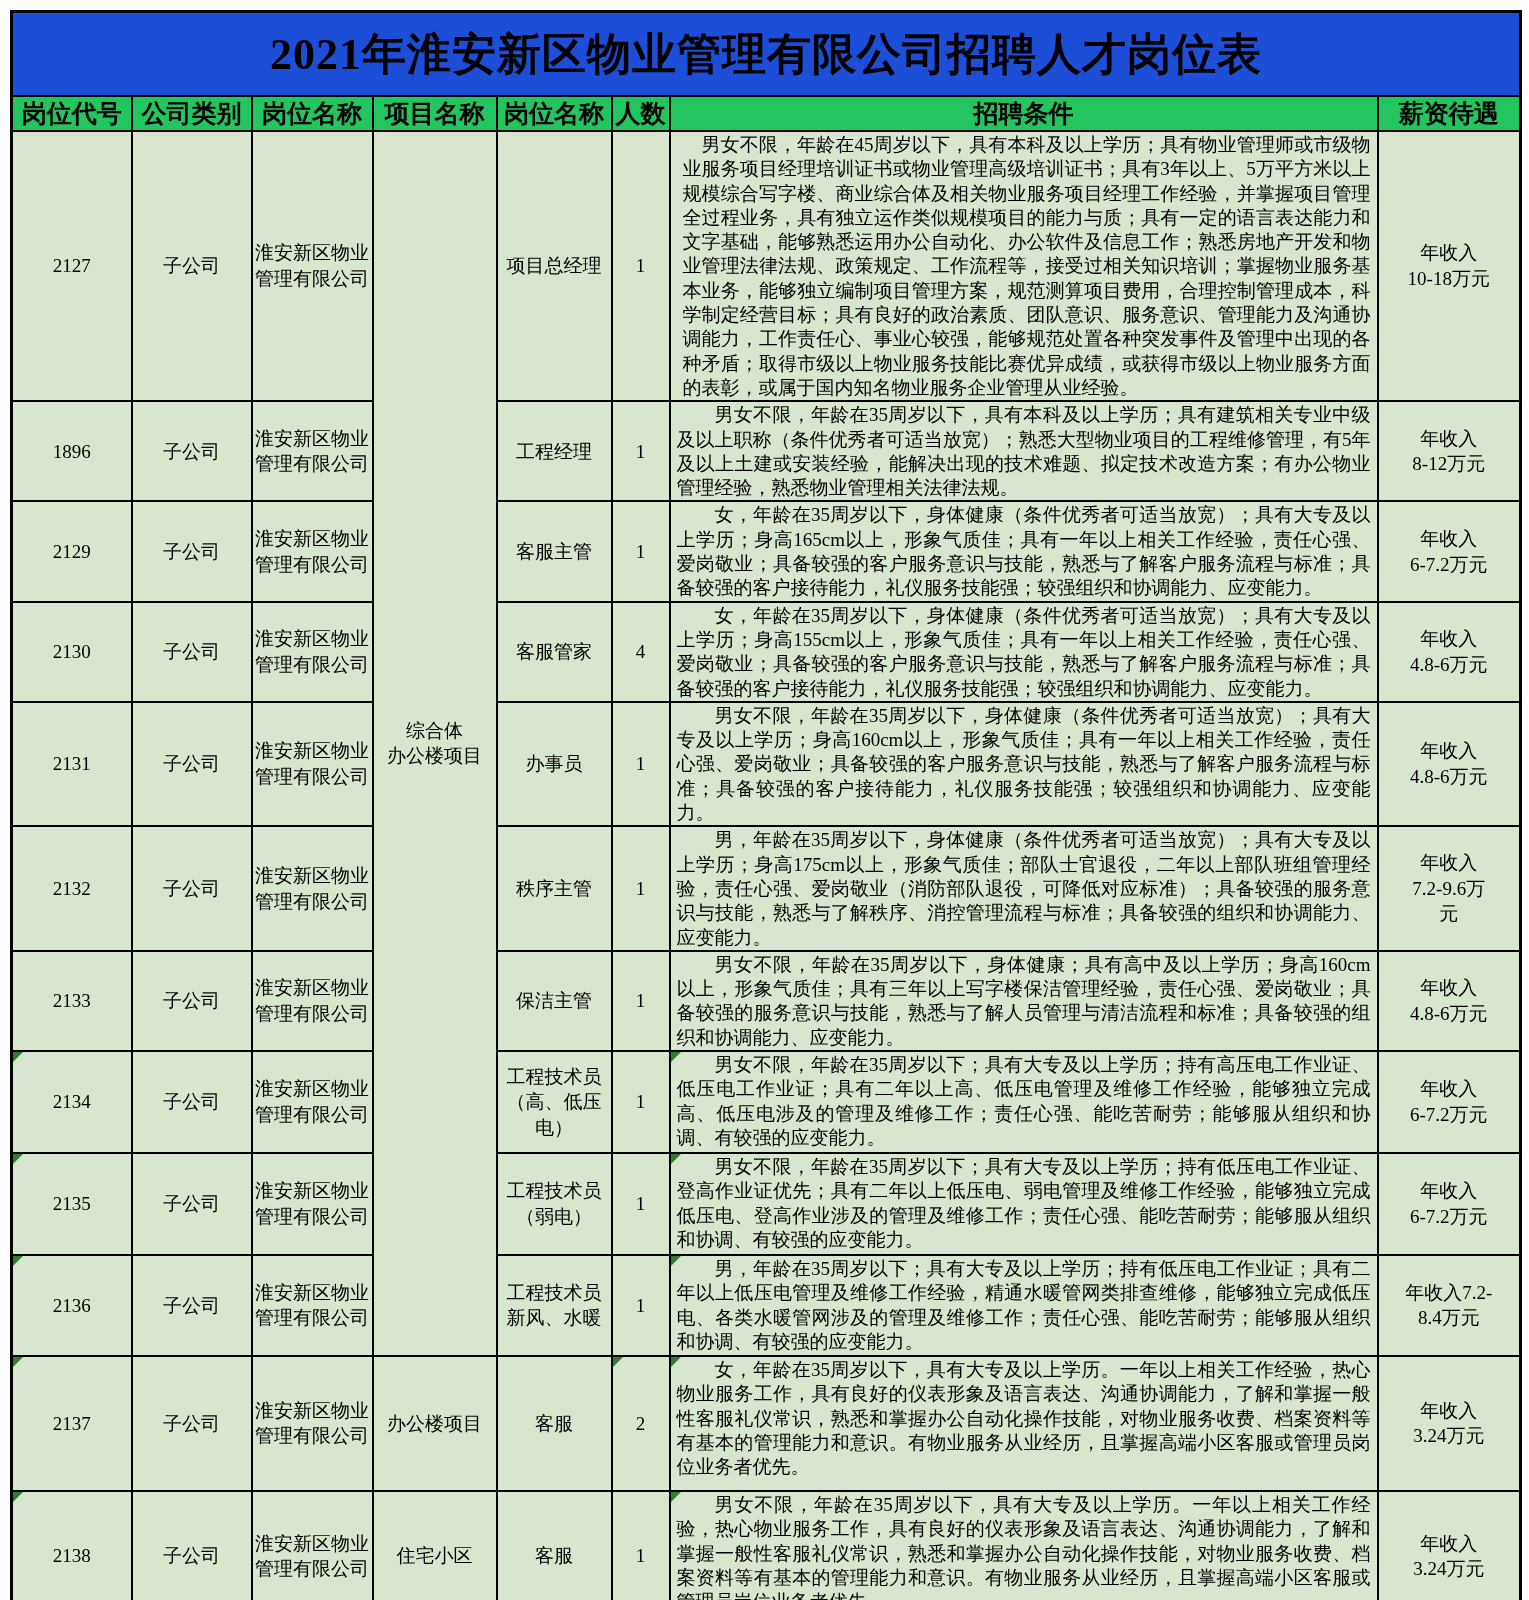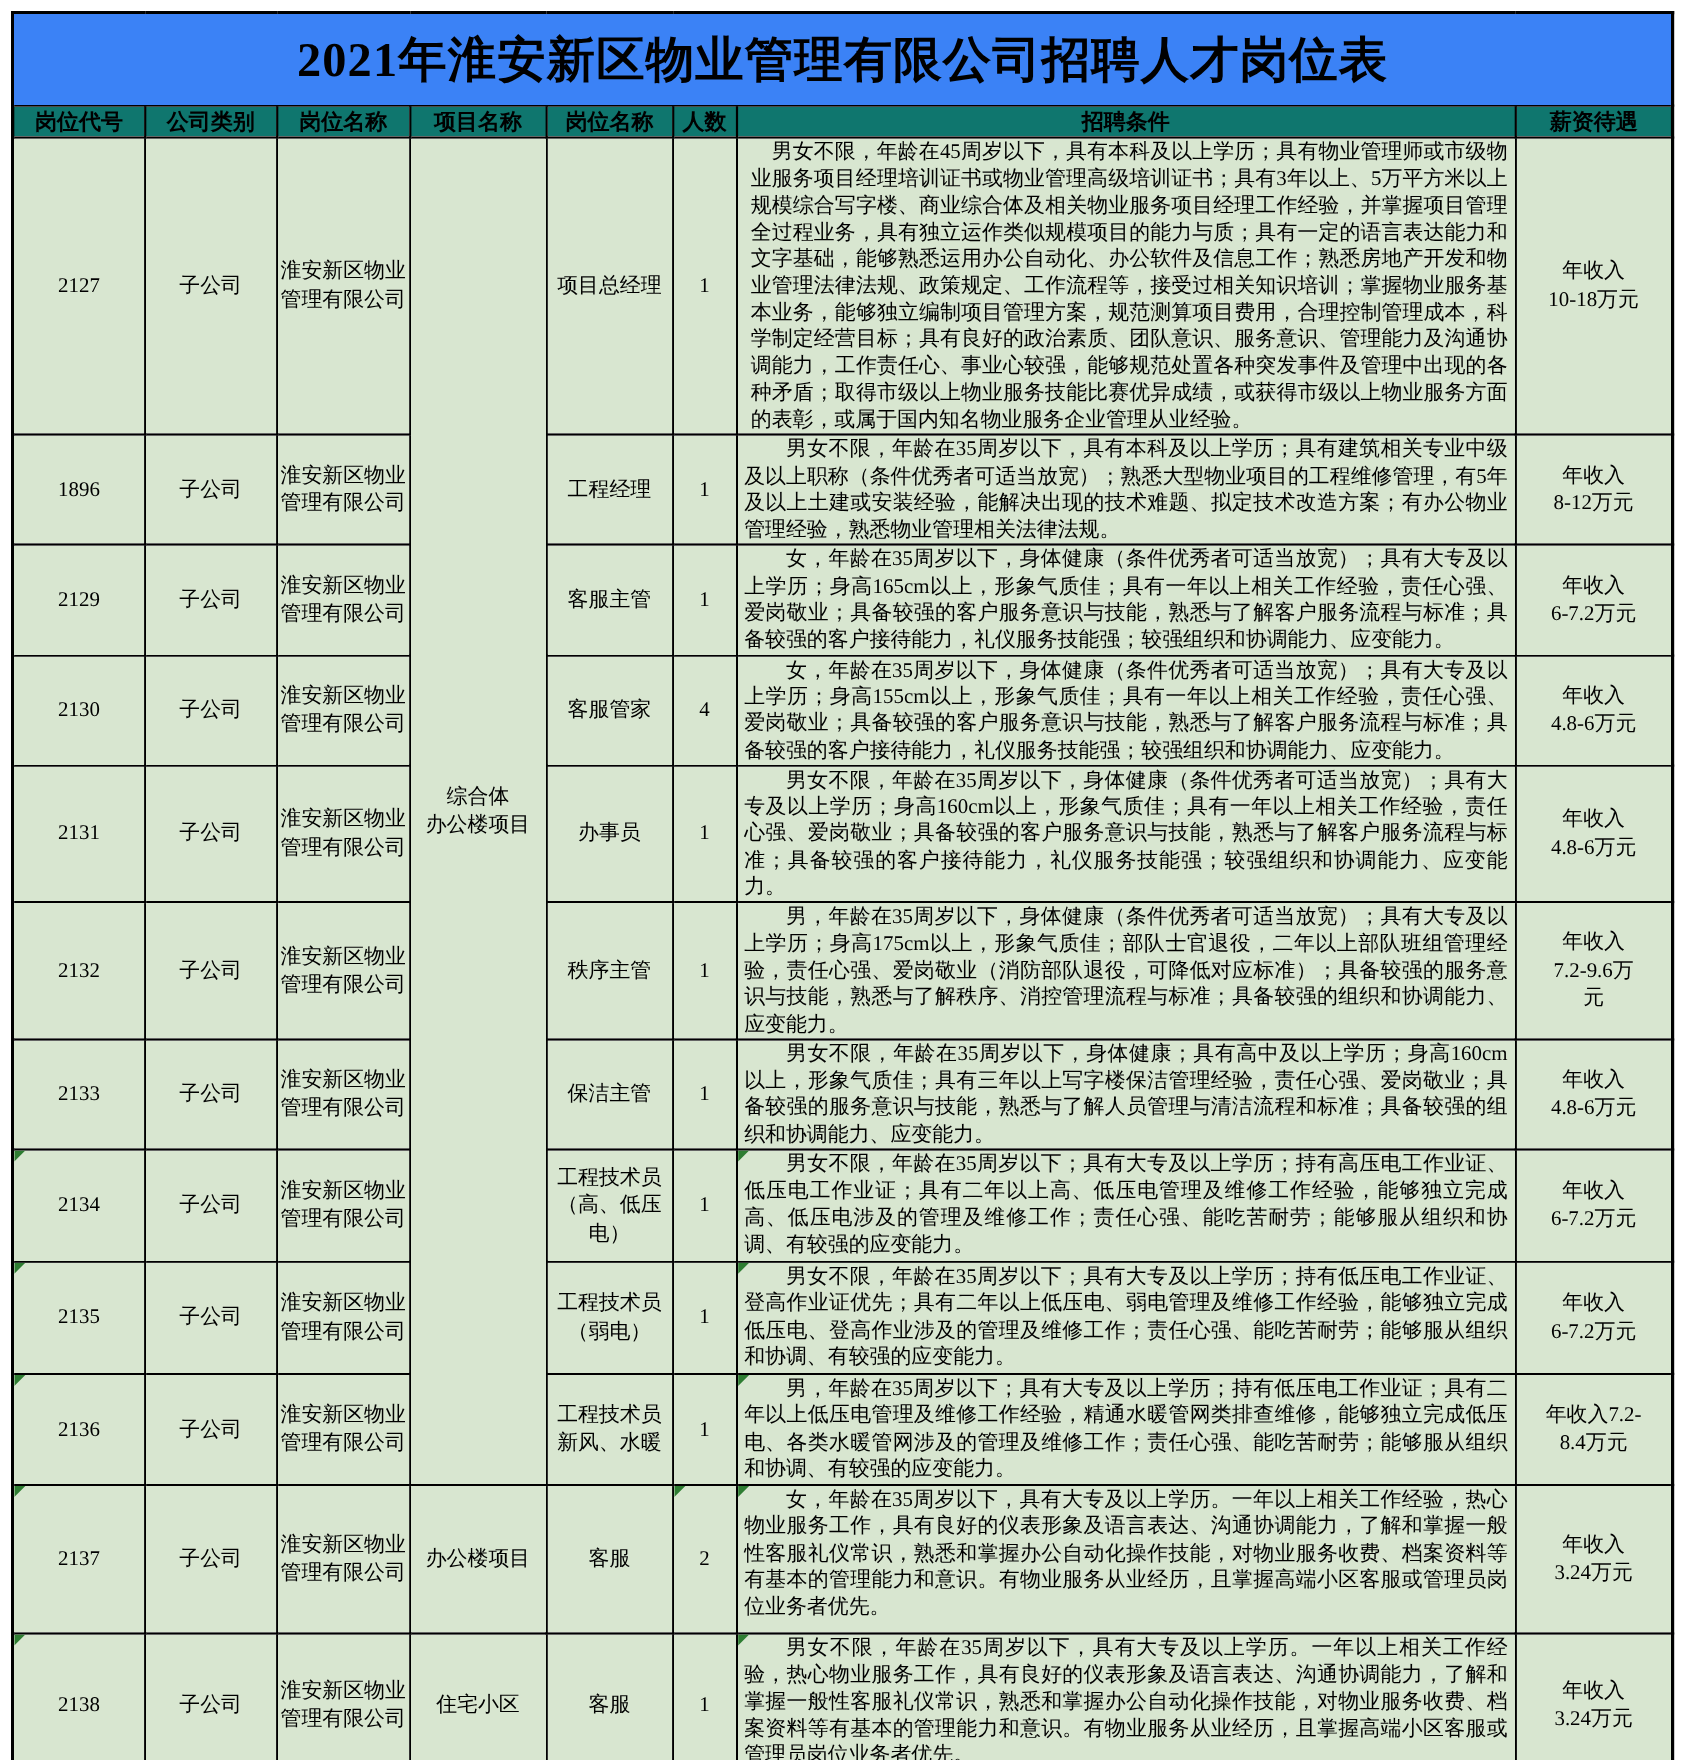--- a/index.html
+++ b/index.html
@@ -1,21 +1,21 @@
 <!DOCTYPE html>
 <html><head>
 <meta charset="utf-8">
 <style>
   html,body{margin:0;padding:0;background:#fff;}
   body{width:1529px;height:1600px;font-family:"Liberation Serif","DejaVu Serif",serif;color:#000;}
   .wrap{padding:10px 10px 0 10px;}
   table{border-collapse:collapse;table-layout:fixed;width:1509px;border:3px solid #000;}
   td,th{border:2px solid #000;overflow:hidden;}
-  .title-cell{background:#3b82f6;text-align:center;vertical-align:middle;font-weight:bold;font-size:44px;letter-spacing:1px;height:80px;}
-  th{background:#0f766e;font-size:20px;font-weight:bold;text-align:center;vertical-align:middle;height:26px;padding:0;}
+  .title-cell{background:#1d4ed8;text-align:center;vertical-align:middle;font-weight:bold;font-size:44px;letter-spacing:1px;height:80px;}
+  th{background:#22c55e;font-size:25px;font-weight:bold;text-align:center;vertical-align:middle;height:26px;padding:0;}
   td{background:#d8e6d0;font-size:19px;vertical-align:middle;}
   .c{text-align:center;white-space:pre-line;line-height:1.35;padding:0 2px;}
   .cond{text-align:justify;text-justify:inter-character;vertical-align:top;line-height:24.3px;padding:1px 6px 0 6px;text-indent:2em;}
   .ind1{text-indent:1em;padding-left:12px;}
   td{position:relative;}
   .flag::before{content:"";position:absolute;top:0;left:0;width:0;height:0;
     border-top:10px solid #2e7d32;border-right:10px solid transparent;}
 </style>
 </head>
 <body>

